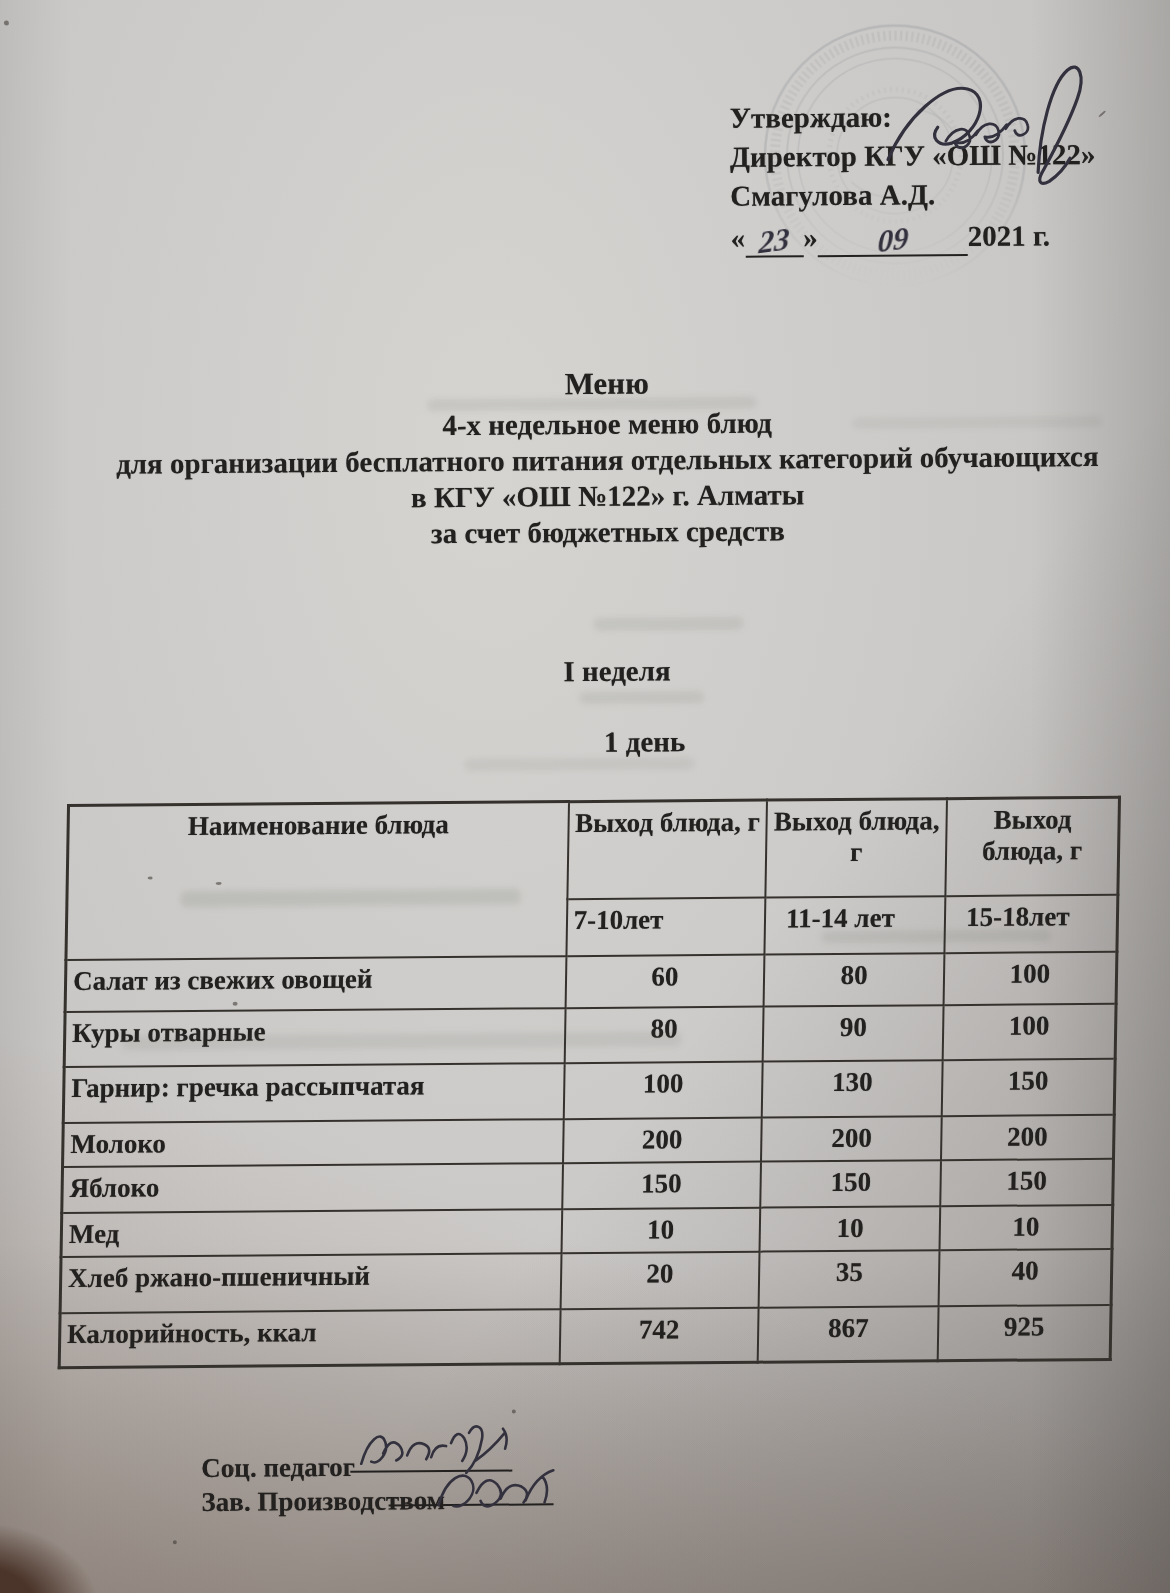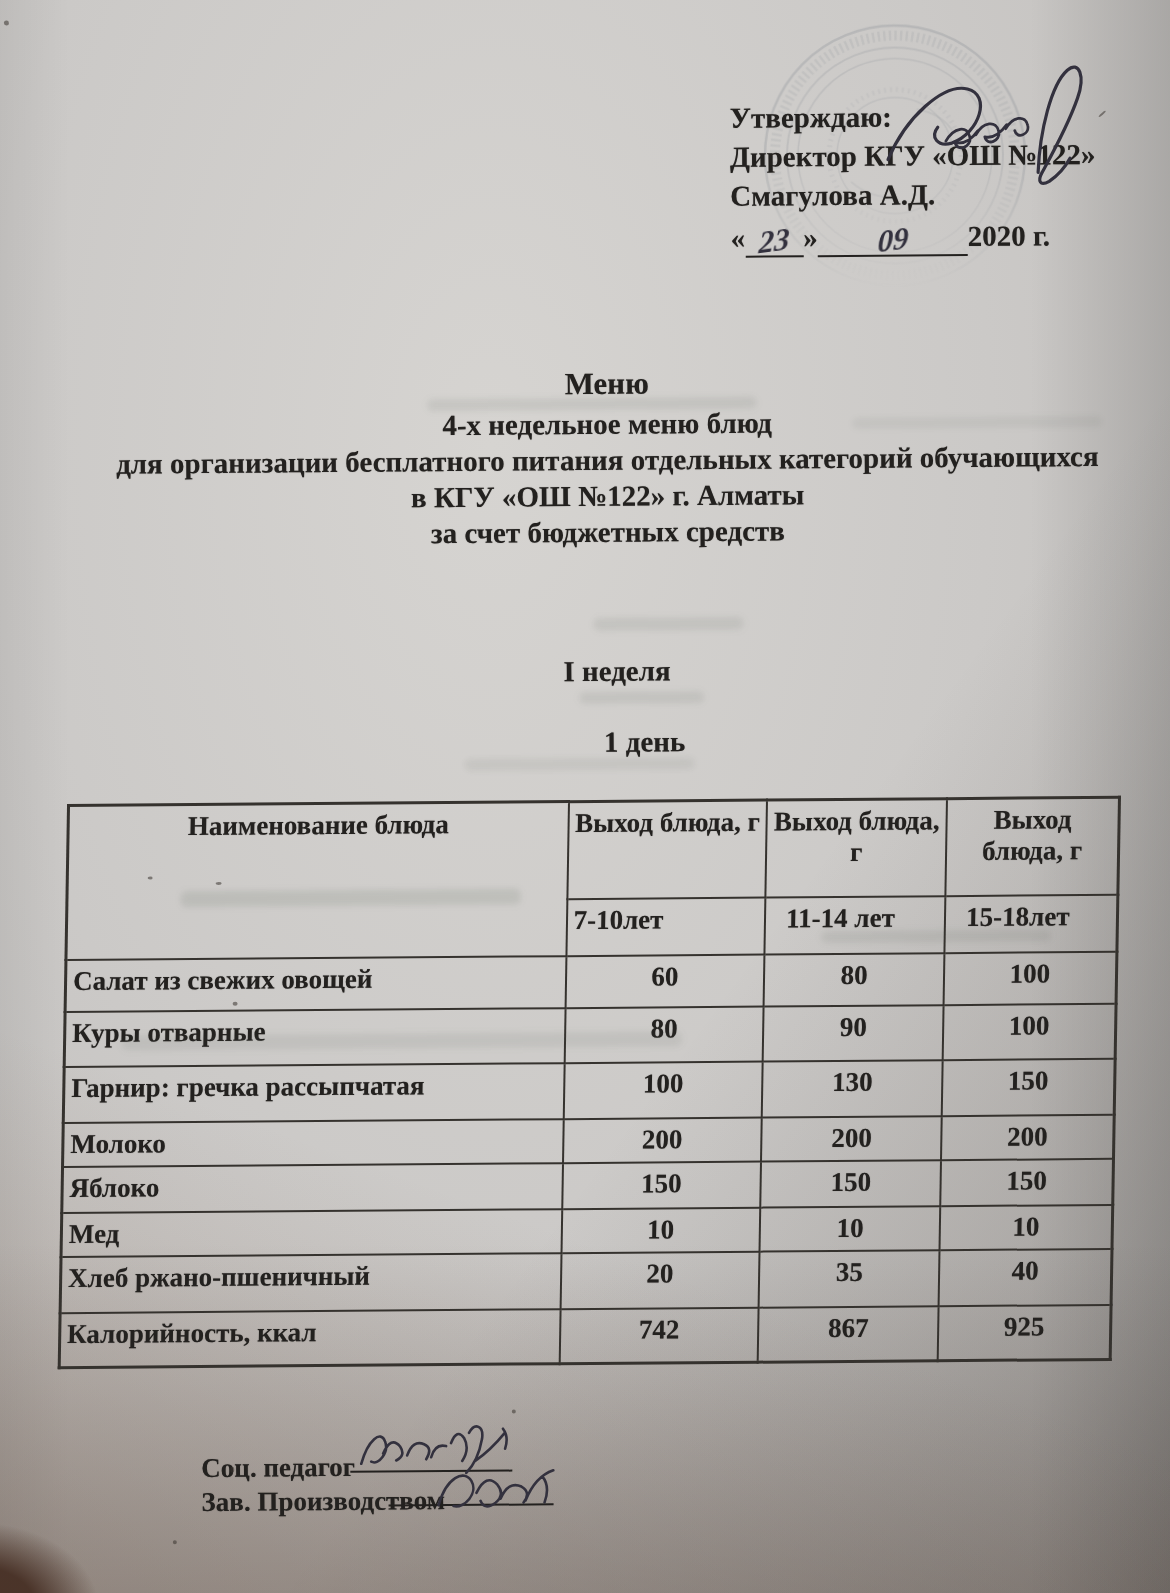--- a/index.html
+++ b/index.html
@@ -118,21 +118,21 @@
       <div>Смагулова А.Д.</div>
       <div class="date-line">
         <span>«</span>
           <span class="blank day">
             <span class="handwr">23</span>
           </span>
           <span>»</span>
           <span class="blank month">
             <span class="handwr">09</span>
           </span>
-          <span>2020 г.</span>
+          <span>2021 г.</span>
       </div>
     </div>
 
     <svg class="sig" style="left:885px;top:58px;" width="215" height="135" viewBox="0 0 215 135">
       <path d="M8,104 C26,62 64,28 88,34 C112,40 100,78 72,88 C58,92 50,82 58,72" stroke-width="3.2"></path>
       <path d="M66,86 c8,-14 22,-16 24,-4 c2,10 -13,16 -15,5 c9,3 17,-3 23,-11" stroke-width="2.8"></path>
       <path d="M96,80 c7,-13 21,-15 23,-3 c2,9 -12,15 -14,5 c8,2 16,-4 22,-12" stroke-width="2.8"></path>
       <path d="M126,74 c7,-12 20,-14 22,-3 c2,9 -11,14 -13,5" stroke-width="2.8"></path>
       <path d="M158,118 C160,76 172,30 188,16 C200,6 206,22 198,44 C188,72 172,100 162,118 c-5,9 -2,14 7,9 c9,-6 16,-14 21,-23" stroke-width="3.2"></path>
     </svg>

